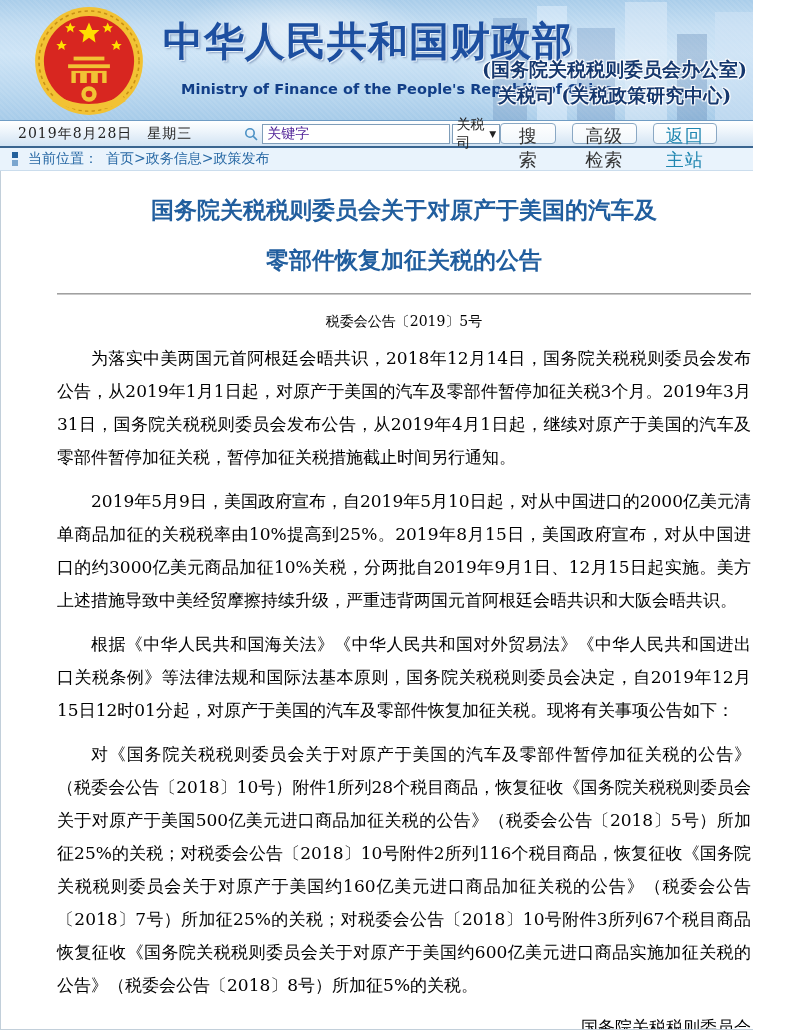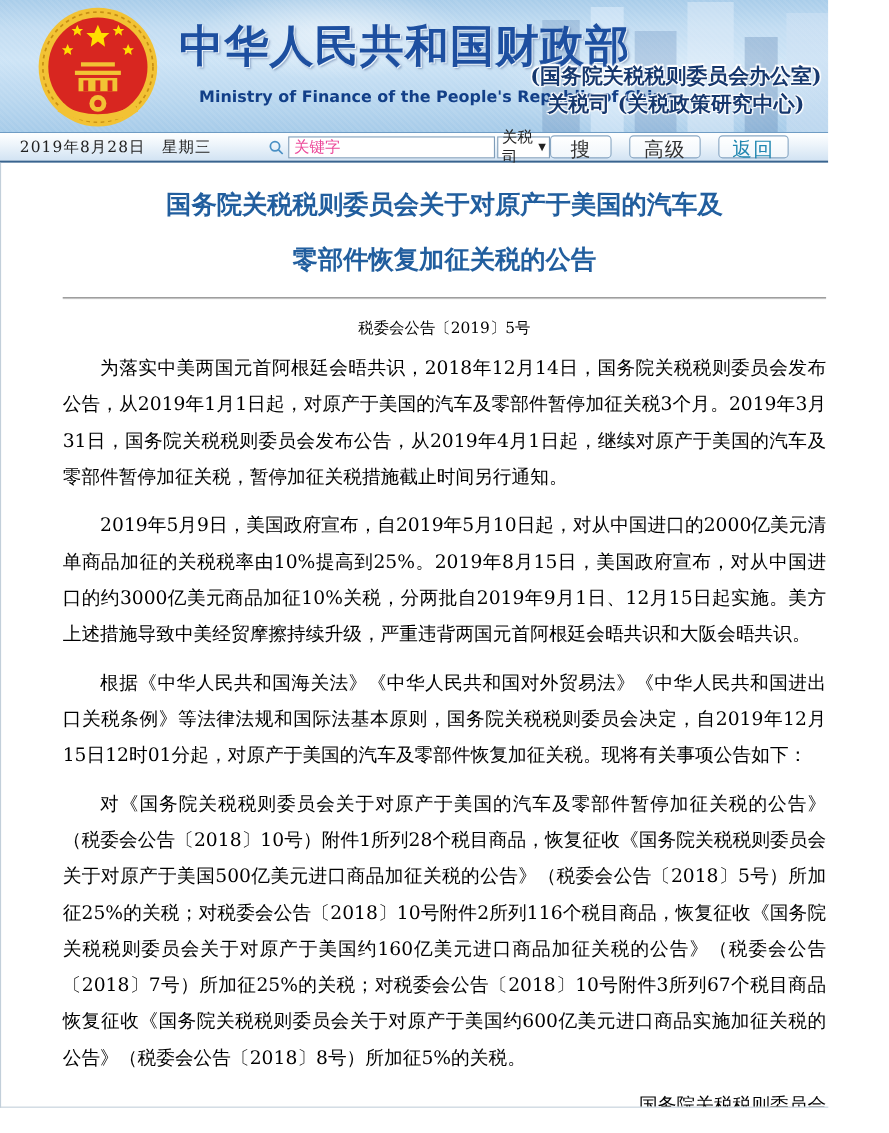--- a/index.html
+++ b/index.html
@@ -35,21 +35,21 @@
     text-shadow:0 0 2px #fff, 1px 1px 1px #fff, -1px -1px 1px #fff, 1px -1px 1px #fff, -1px 1px 1px #fff; }
 
   
   .toolbar { position:relative; height:27px; display:flex; align-items:center;
     background:linear-gradient(180deg,#ffffff 0%,#eef5fb 40%,#d2e3f3 100%);
     border-bottom:2px solid #39648f; padding:0 10px; font-size:14px; color:#222;
     font-family:"DejaVu Serif","Liberation Serif",serif; }
   .tb-date { margin-left:8px; white-space:nowrap; letter-spacing:1px;text-align:center; }
   .search-icon { margin-left:52px; display:inline-flex; align-items:center; }
   .search-input { width:252px; height:20px; margin-left:4px; border:1px solid #7f9db9;
-    background:#fff; font-size:14px; padding:0 4px; color:#ec4899;
+    background:#fff; font-size:14px; padding:0 4px; color:#4c1d95;
     font-family:"DejaVu Serif","Liberation Serif",serif; }
   .select { width:62px; height:20px; border:1px solid #7f9db9; background:#fff;
     display:flex; align-items:center; justify-content:space-between; padding:0 3px;
     margin-left:2px; cursor:default; }
   .select .caret { font-size:9px; color:#222; }
   .btns { margin-left:auto; display:flex; gap:16px; margin-right:26px; }
   .btns button { min-width:56px; height:21px; border:1px solid #8aa8c4; border-radius:4px;
     background:linear-gradient(180deg,#ffffff,#f0f6fb); font-size:18px; color:#333;
     font-family:"DejaVu Serif","Liberation Serif",serif; cursor:pointer; padding:0 10px;
     letter-spacing:1px; }
@@ -131,20 +131,25 @@
       <span>关税司</span>
       <span class="caret">▼</span>
     </div>
     <div class="btns">
       <button>搜 索</button>
       <button>高级检索</button>
       <button class="home">返回主站</button>
     </div>
   </div>
 
+  <div class="breadcrumb">
+    <span class="bc-marker"></span>
+    <span class="bc-label">当前位置：</span>
+    <span class="bc-path">首页&gt;政务信息&gt;政策发布</span>
+  </div>
 
   <main class="content">
     <h1 class="title">
       <span>国务院关税税则委员会关于对原产于美国的汽车及</span><br>
       <span>零部件恢复加征关税的公告</span>
     </h1>
     <hr class="divider">
     <div class="docnum">税委会公告〔2019〕5号</div>
     <p>为落实中美两国元首阿根廷会晤共识，2018年12月14日，国务院关税税则委员会发布公告，从2019年1月1日起，对原产于美国的汽车及零部件暂停加征关税3个月。2019年3月31日，国务院关税税则委员会发布公告，从2019年4月1日起，继续对原产于美国的汽车及零部件暂停加征关税，暂停加征关税措施截止时间另行通知。</p>
     <p>2019年5月9日，美国政府宣布，自2019年5月10日起，对从中国进口的2000亿美元清单商品加征的关税税率由10%提高到25%。2019年8月15日，美国政府宣布，对从中国进口的约3000亿美元商品加征10%关税，分两批自2019年9月1日、12月15日起实施。美方上述措施导致中美经贸摩擦持续升级，严重违背两国元首阿根廷会晤共识和大阪会晤共识。</p>

